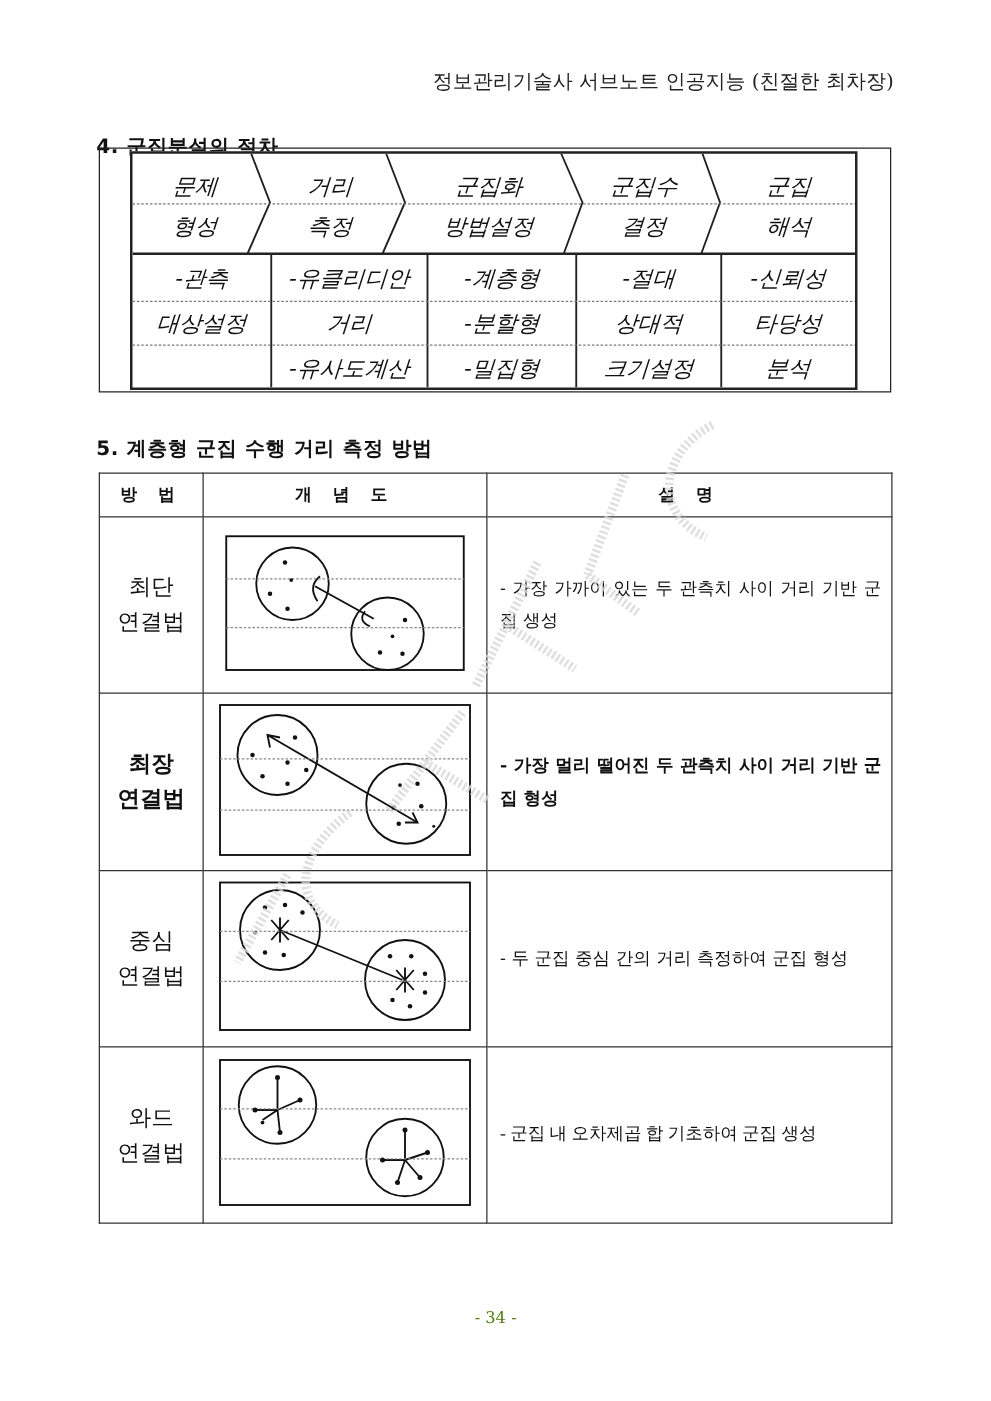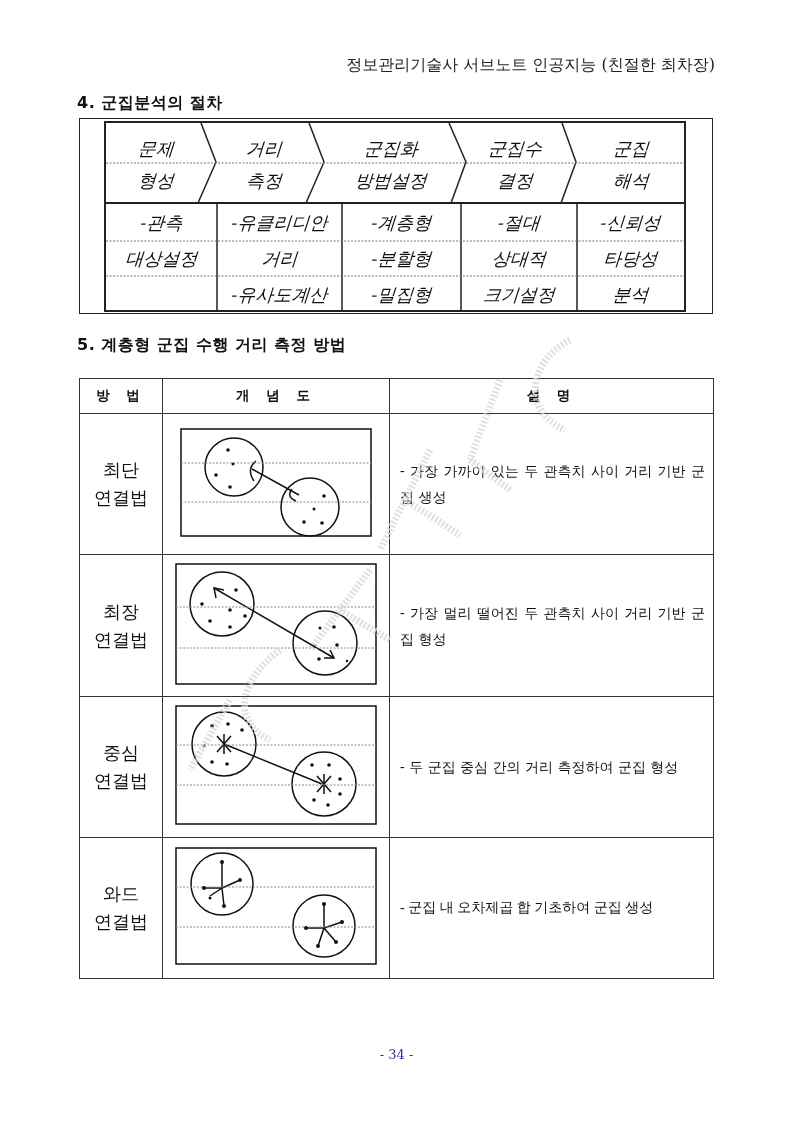--- a/index.html
+++ b/index.html
@@ -1,20 +1,20 @@
 <!DOCTYPE html>
 <html><head>
 <meta charset="utf-8">
 <style>
   html, body { margin:0; padding:0; background:#fff; }
   body { width:793px; height:1121px; position:relative; overflow:hidden;
          font-family:"DejaVu Sans","Liberation Sans",sans-serif; color:#111; }
   .header { position:absolute; top:55px; right:78px; font-size:16px; color:#222;
             font-family:"DejaVu Serif","Liberation Serif",serif; }
-  .sec-title { position:absolute; left:77px; font-size:16px; font-weight:bold; letter-spacing:0.5px; }
+  .sec-title { position:absolute; left:77px; font-size:16px; font-weight:bold; letter-spacing:0.5px;margin-top:14px; }
   #s4 { top:93px; }
   #s5 { top:335px; }
 
   
   .proc-outer { position:absolute; left:79px; top:118px; width:634px; height:196px;
                 border:1px solid #222; box-sizing:border-box; }
   .proc { position:absolute; left:104px; top:121px; width:582px; height:191px;
           border:2px solid #222; box-sizing:border-box; background:#fff; }
   .proc svg.grid { position:absolute; left:0; top:0; }
   .hand { position:absolute; font-family:"DejaVu Serif","Liberation Serif",serif;
@@ -25,21 +25,21 @@
   table.methods { position:absolute; left:79px; top:378px; width:635px; border-collapse:collapse;
                   font-family:"DejaVu Serif","Liberation Serif",serif; }
   table.methods th, table.methods td { border:1px solid #333; padding:0;margin-top:12px; }
   table.methods th { height:34px; font-size:13.5px; font-weight:bold;
                      font-family:"DejaVu Sans","Liberation Sans",sans-serif; letter-spacing:6px; }
   table.methods td.name { width:82px; text-align:center; font-size:18px; line-height:28px; }
   table.methods td.diag { width:226px; height:140px; text-align:center; vertical-align:middle; }
   table.methods td.desc { font-size:14px; line-height:26px; padding:0 8px 0 10px;
                           text-align:justify; text-align-last:left; }
   .footer { position:absolute; top:1047px; left:0; width:793px; text-align:center;
-            font-size:13px; color:#4c1d95; font-family:"DejaVu Serif","Liberation Serif",serif; }
+            font-size:13px; color:#4d7c0f; font-family:"DejaVu Serif","Liberation Serif",serif; }
   .watermark { position:absolute; left:170px; top:320px; width:430px; height:460px; pointer-events:none; }
 </style>
 </head>
 <body>
 
 <div class="header">정보관리기술사 서브노트 인공지능 (친절한 최차장)</div>
 
 <div class="sec-title" id="s4">4. 군집분석의 절차</div>
 
 <div class="proc-outer"></div>
@@ -130,21 +130,21 @@
           <circle cx="148" cy="73" r="1.8"></circle>
               <circle cx="138" cy="86" r="1.5"></circle>
               <circle cx="128" cy="99" r="1.8"></circle>
               <circle cx="146" cy="100" r="1.8"></circle>
             </g>
       </svg>
     </td>
     <td class="desc">- 가장 가까이 있는 두 관측치 사이 거리 기반 군집 생성</td>
   </tr>
 
-  <tr style="height:142px;">
+  <tr style="height:142px;font-weight:bold;">
     <td class="name">
       <div>최장</div>
       <div>연결법</div>
     </td>
     <td class="diag">
       <svg width="208" height="128" viewBox="0 0 208 128">
         <g fill="none" stroke="#111" stroke-width="1.5">
           <rect x="4" y="4" width="200" height="120"></rect>
           <circle cx="50" cy="44" r="32"></circle>
           <circle cx="153" cy="83" r="32"></circle>

